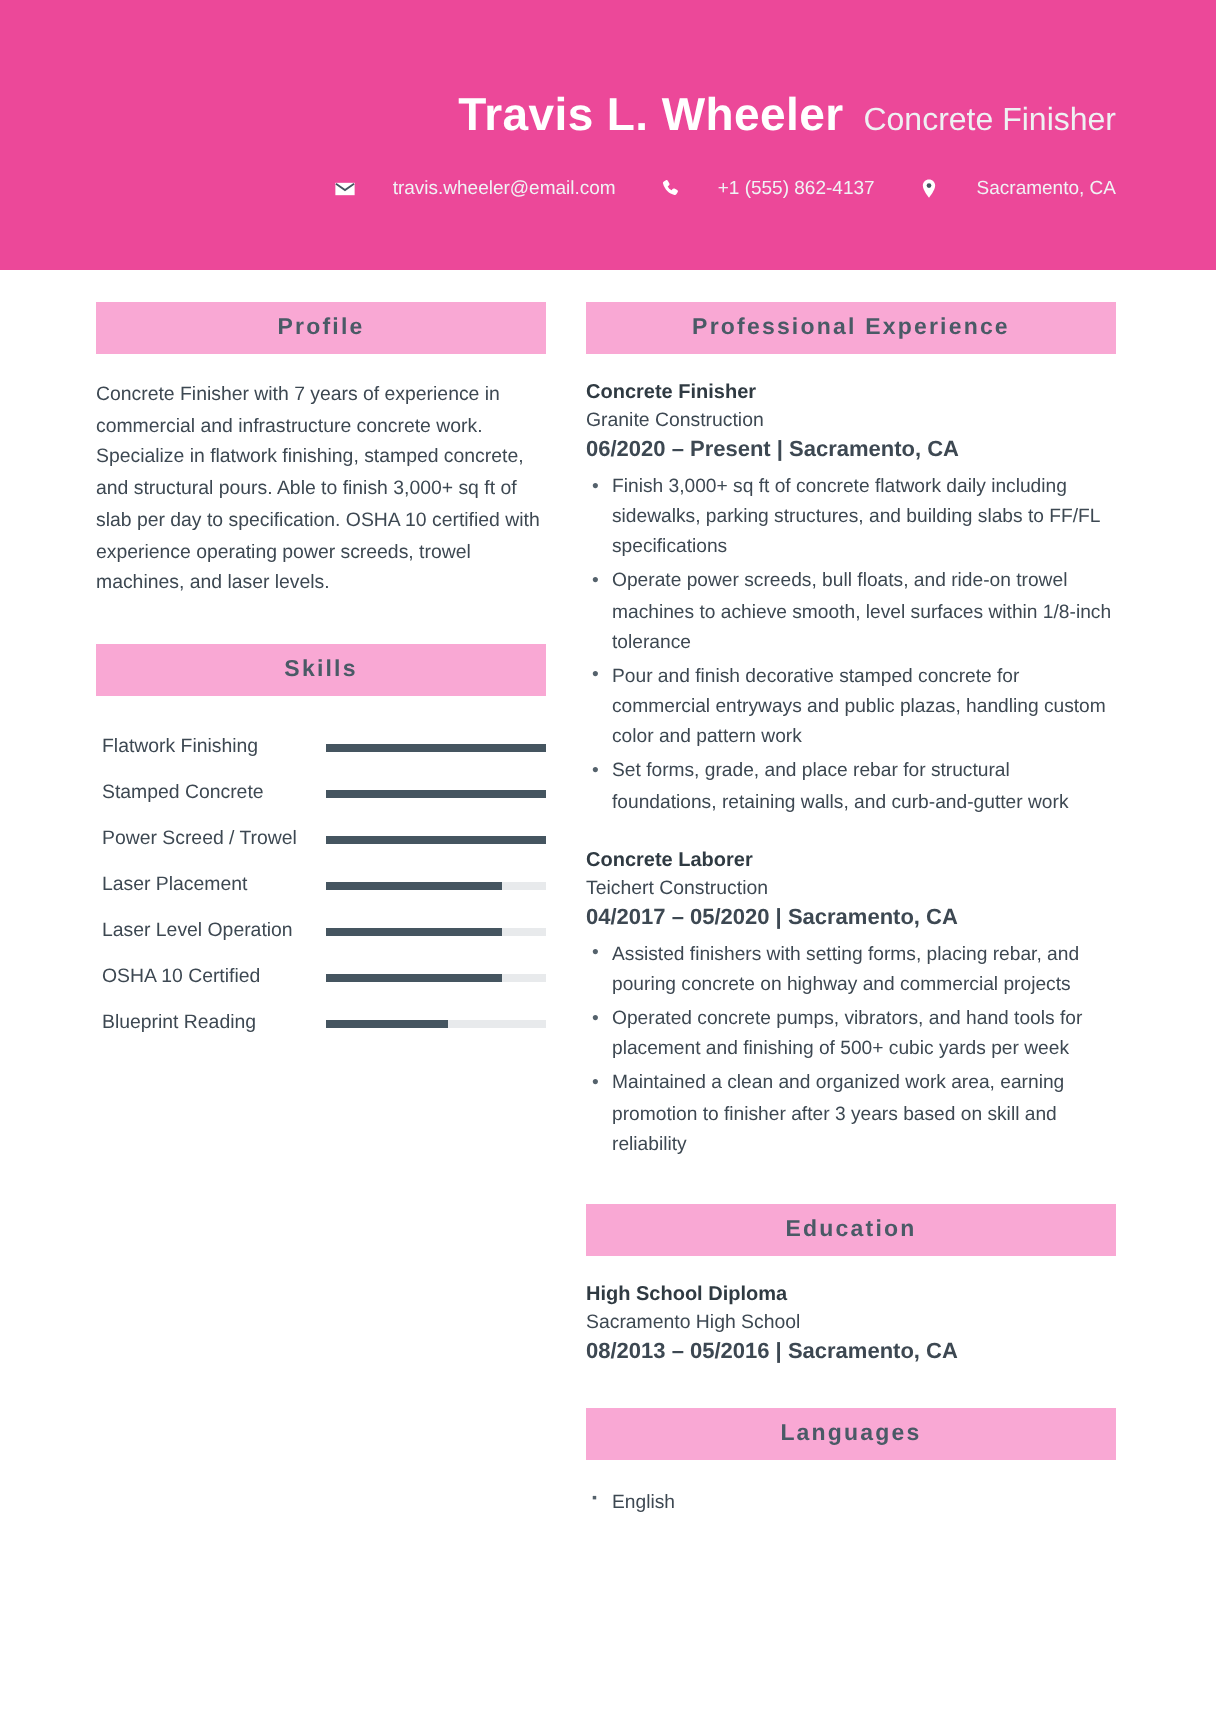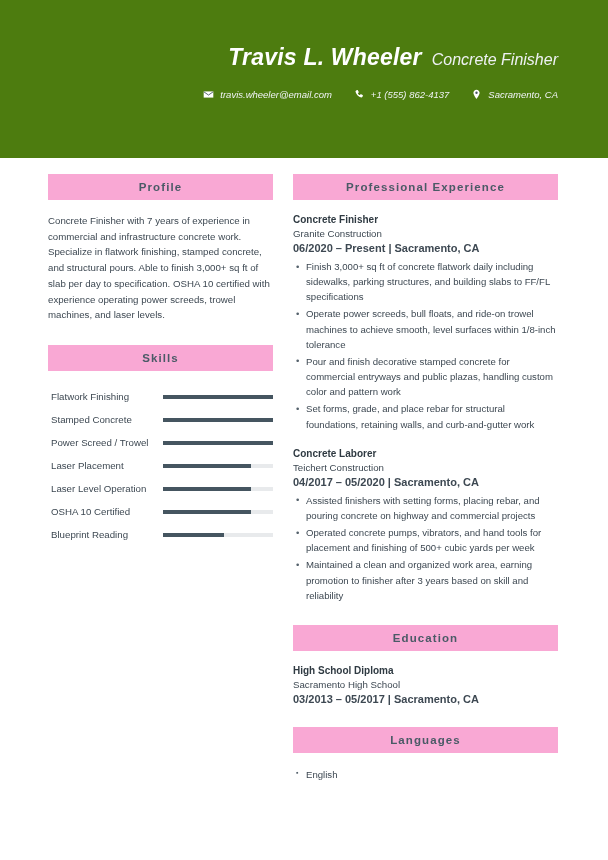--- a/index.html
+++ b/index.html
@@ -10,26 +10,25 @@
     width: 608px;
     height: 860px;
     background: #ffffff;
     font-family: "Liberation Sans", sans-serif;
     color: #3d4852;
     overflow: hidden;
   }
 
   
   .header {
-    background: #4d7c0f;
-    height: 158px;
+    background: #ec4899;
+    height: 135px;
     box-sizing: border-box;
     padding: 44px 50px 0 0;
     text-align: right;
-    font-style: italic;
   }
   .name-row {
     display: flex;
     align-items: baseline;
     justify-content: flex-end;
     gap: 10px;
   }
   .name {
     font-size: 23px;
     font-weight: bold;
@@ -46,21 +45,21 @@
   .contact-row {
     display: flex;
     align-items: center;
     justify-content: flex-end;
     gap: 22px;
     margin-top: 18px;
   }
   .contact-item {
     display: flex;
     align-items: flex-start;
-    gap: 6px;
+    gap: 18px;
     font-size: 9.5px;
     color: #f0f3f5;
     white-space: nowrap;
   }
   .contact-item svg { display: block; }
 
   
   .body-wrap {
     display: flex;
     padding: 16px 50px 0 48px;
@@ -298,21 +297,21 @@
         <li>Assisted finishers with setting forms, placing rebar, and pouring concrete on highway and commercial projects</li>
         <li>Operated concrete pumps, vibrators, and hand tools for placement and finishing of 500+ cubic yards per week</li>
         <li>Maintained a clean and organized work area, earning promotion to finisher after 3 years based on skill and reliability</li>
       </ul>
     </div>
 
     <div class="section-bar sp">Education</div>
     <div class="entry">
       <div class="entry-title">High School Diploma</div>
       <div class="entry-org">Sacramento High School</div>
-      <div class="entry-meta">03/2013 – 05/2017 | Sacramento, CA</div>
+      <div class="entry-meta">08/2013 – 05/2016 | Sacramento, CA</div>
     </div>
 
     <div class="section-bar sp">Languages</div>
     <ul class="bullets sm" style="margin-top:14px;">
       <li>English</li>
     </ul>
 
   </div>
 
 </div>

